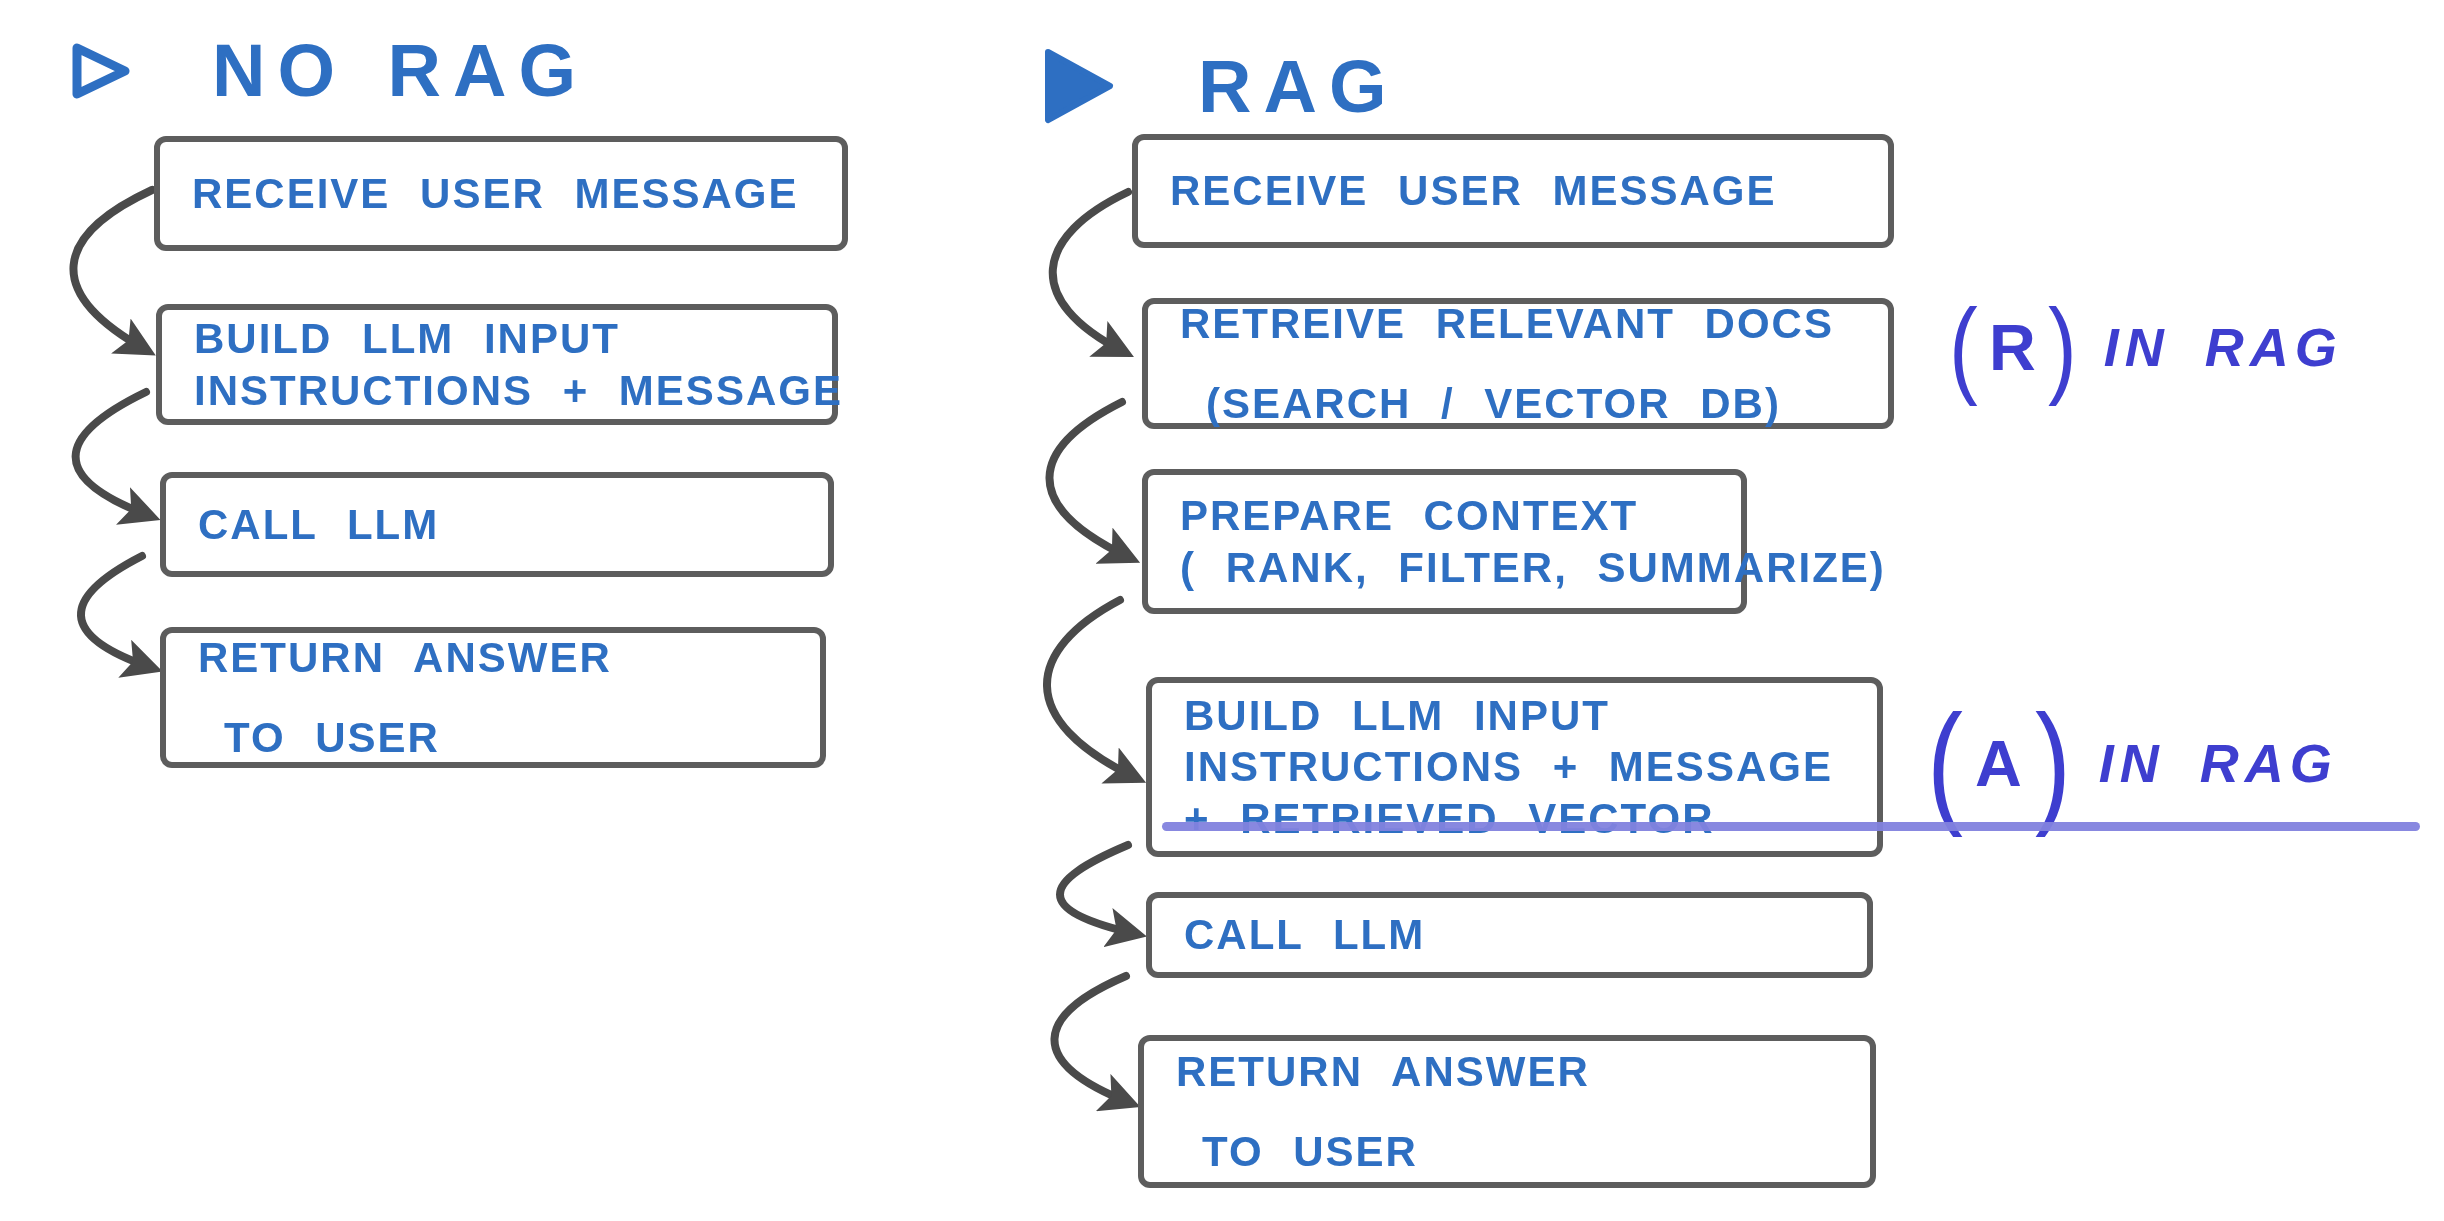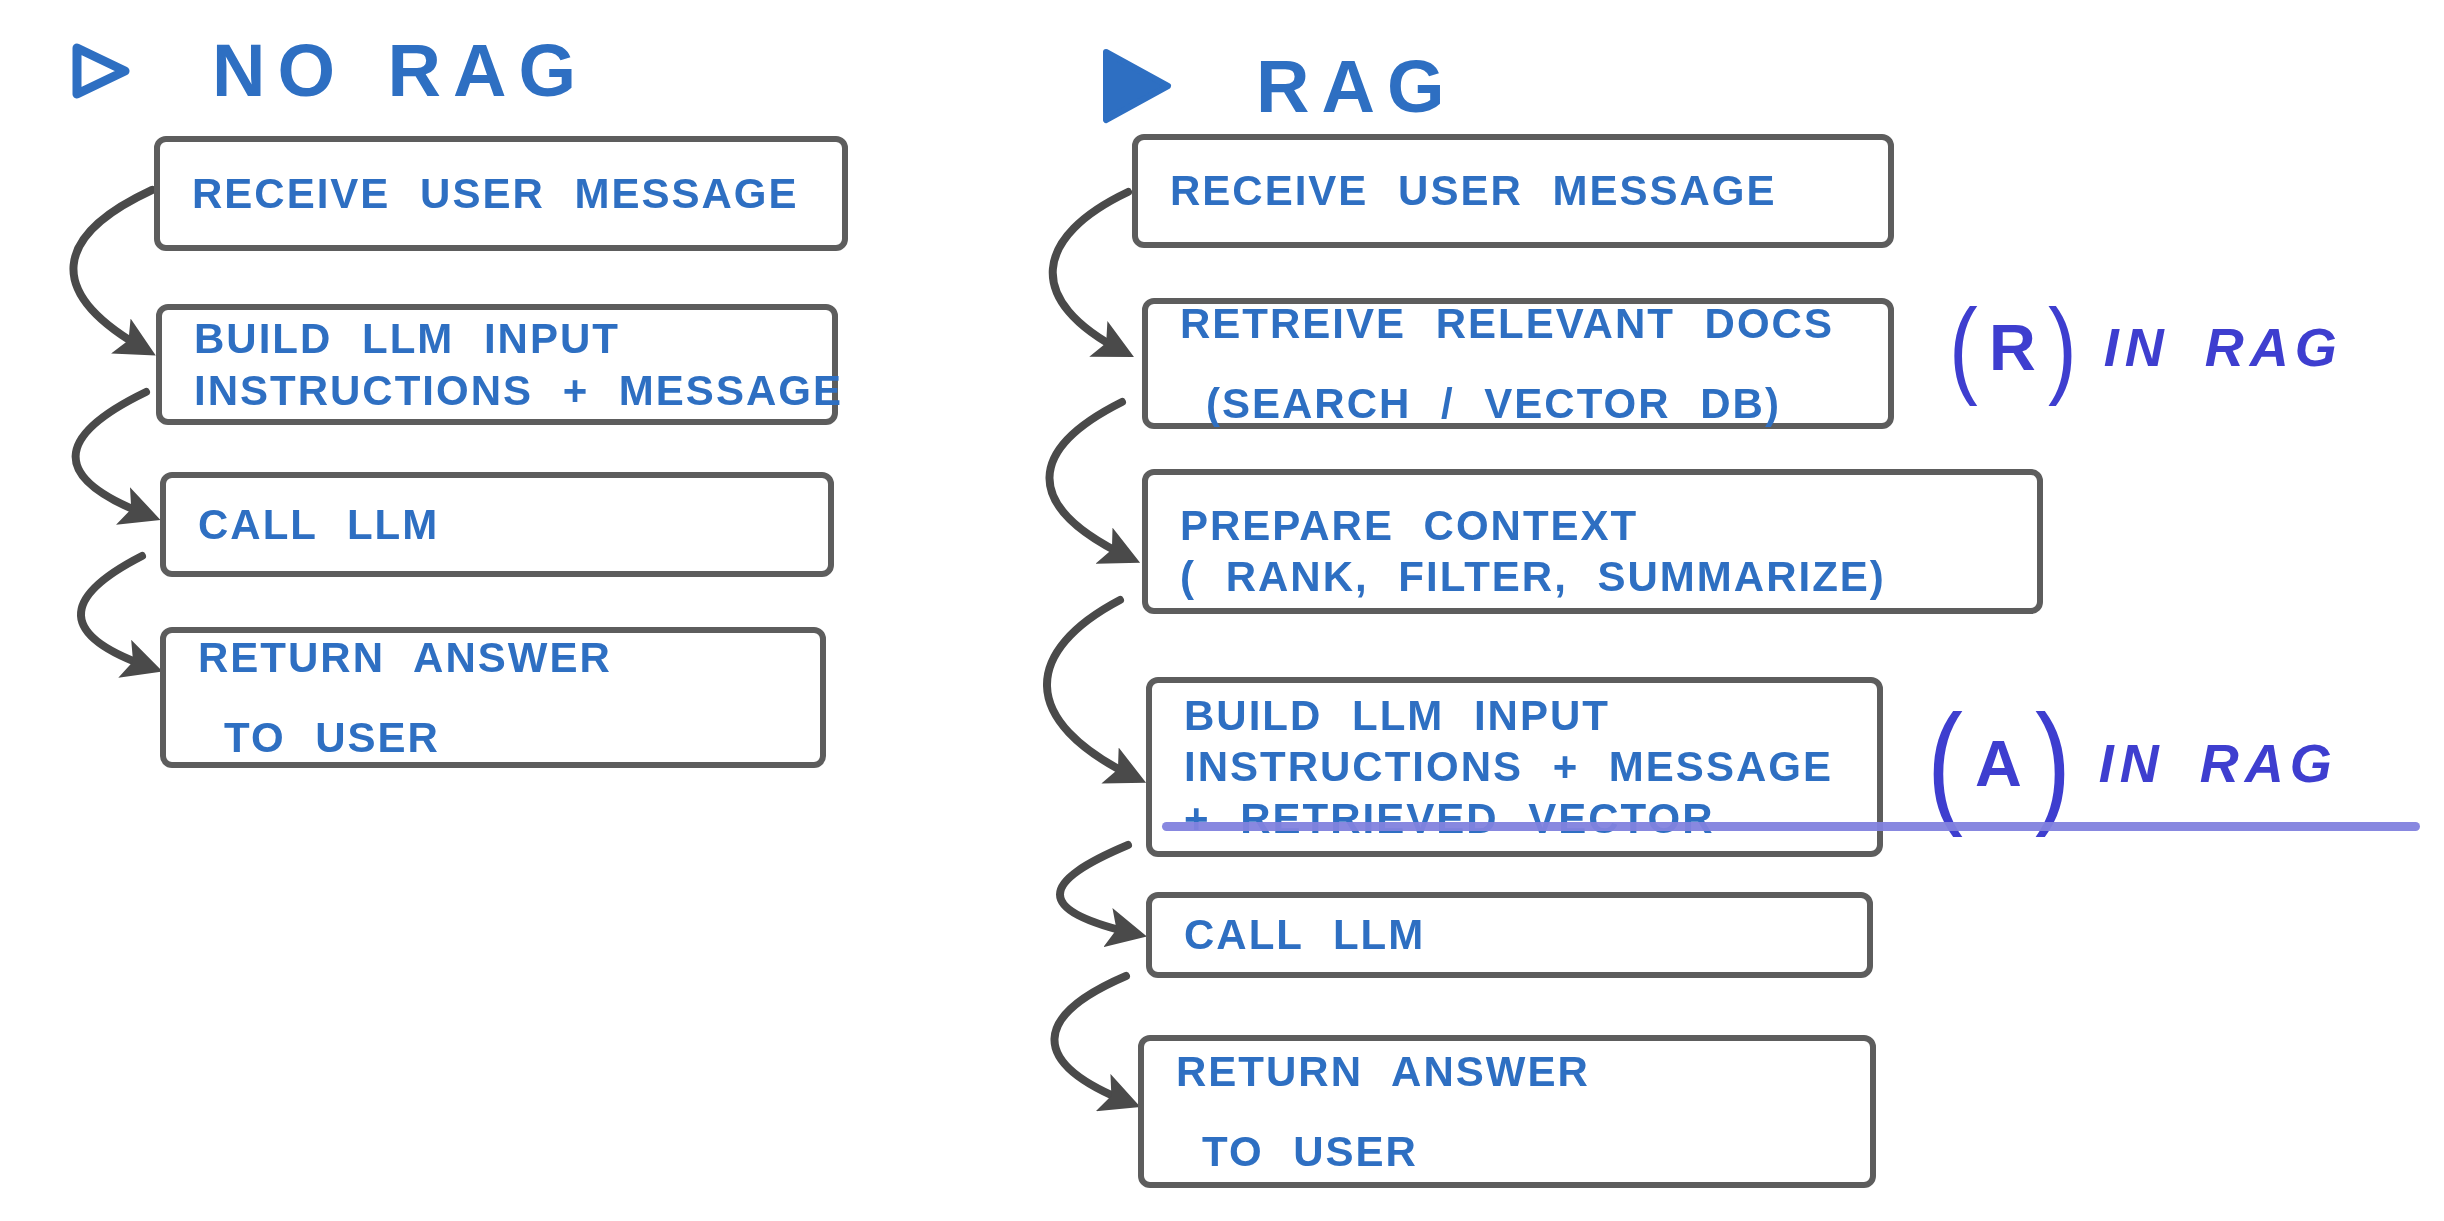--- a/index.html
+++ b/index.html
@@ -87,37 +87,37 @@
 
   <div class="flow-box" style="left:160px;top:472px;width:674px;height:105px;">
     <div class="box-line">CALL LLM</div>
   </div>
 
   <div class="flow-box" style="left:160px;top:627px;width:666px;height:141px;">
     <div class="box-line">RETURN ANSWER</div>
     <div class="box-line indent">TO USER</div>
   </div>
 
-  <div class="title" style="left:1098px;top:40px;">
+  <div class="title" style="left:1040px;top:40px;">
     <svg class="bullet" width="78" height="92" viewBox="0 0 78 92">
       <path class="tri-filled" d="M8 12 L70 46 L8 80 Z"></path>
     </svg>
     <span class="title-text">RAG</span>
   </div>
 
   <div class="flow-box" style="left:1132px;top:134px;width:762px;height:114px;">
     <div class="box-line">RECEIVE USER MESSAGE</div>
   </div>
 
   <div class="flow-box" style="left:1142px;top:298px;width:752px;height:131px;">
     <div class="box-line">RETREIVE RELEVANT DOCS</div>
     <div class="box-line indent">(SEARCH / VECTOR DB)</div>
   </div>
 
-  <div class="flow-box" style="left:1142px;top:469px;width:901px;height:145px;justify-content:flex-end;">
+  <div class="flow-box" style="left:1142px;top:469px;width:605px;height:145px;">
     <div class="box-line">PREPARE CONTEXT</div>
     <div class="box-line">( RANK, FILTER, SUMMARIZE)</div>
   </div>
 
   <div class="flow-box" style="left:1146px;top:677px;width:737px;height:180px;">
     <div class="box-line">BUILD LLM INPUT</div>
     <div class="box-line">INSTRUCTIONS + MESSAGE</div>
     <div class="box-line">+ RETRIEVED VECTOR</div>
   </div>
 

